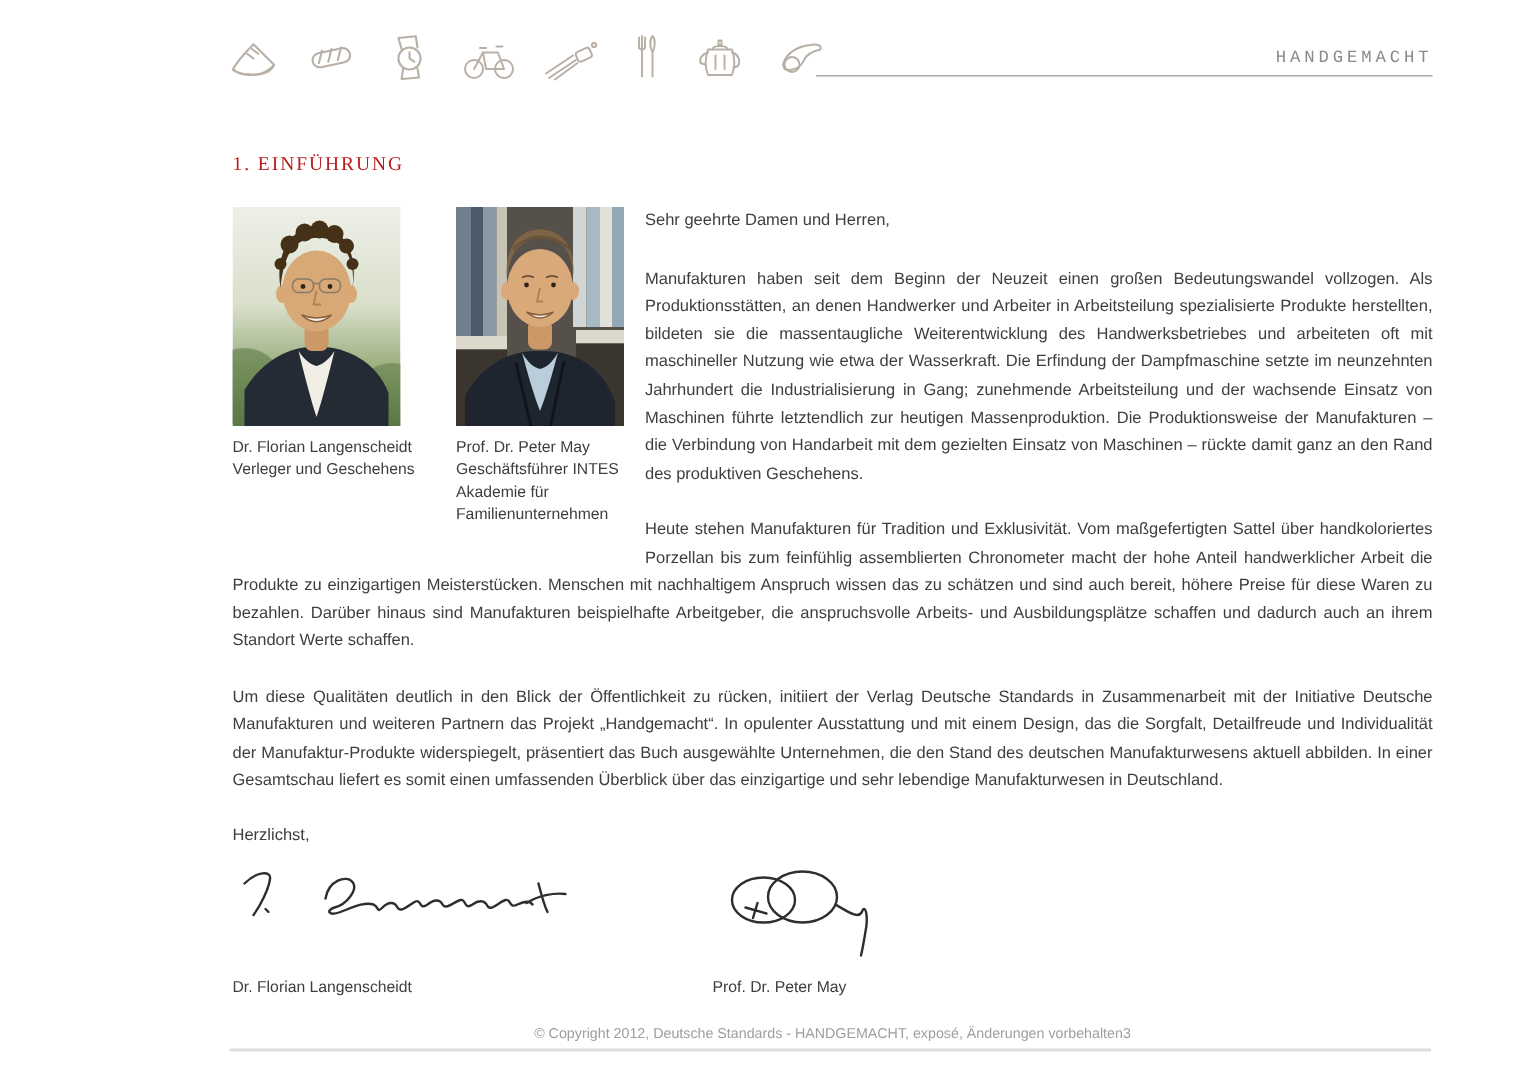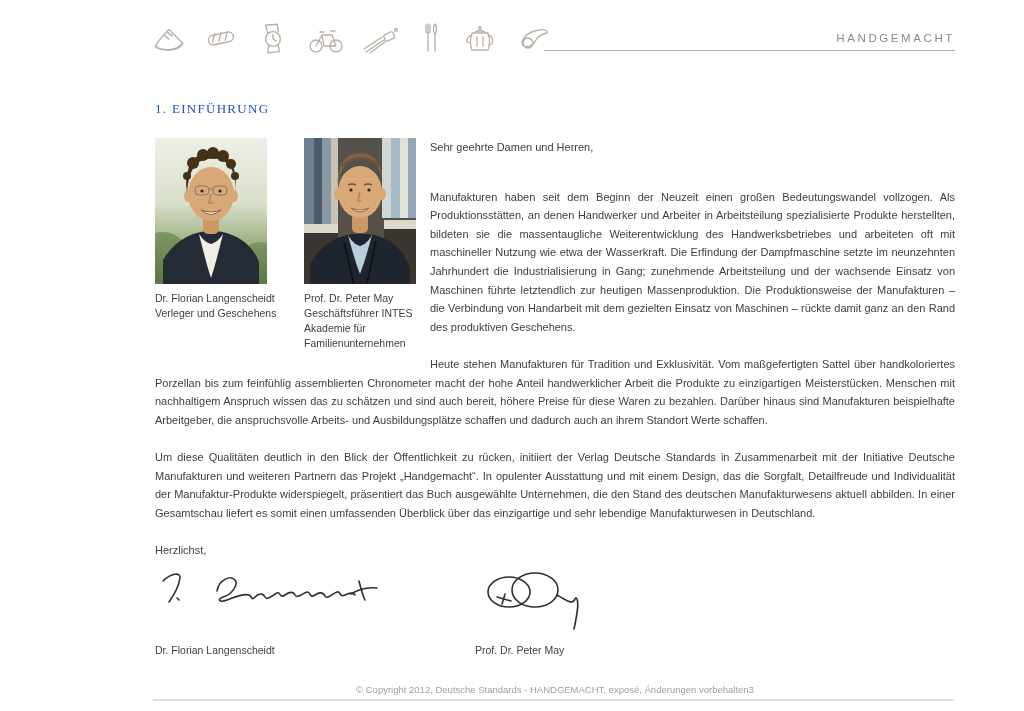--- a/index.html
+++ b/index.html
@@ -4,37 +4,37 @@
 <style>
   html,body{margin:0;padding:0;background:#ffffff;}
   .page{position:relative;width:1024px;height:711px;background:#fff;overflow:hidden;
         font-family:"Liberation Sans",sans-serif;color:#3e3e3e;}
 
   
   .icons-row{position:absolute;left:150px;top:20px;display:flex;gap:14px;align-items:center;}
   .icons-row svg{display:block;}
   .sketch{stroke:#b8afa5;stroke-width:1.3;fill:none;stroke-linecap:round;stroke-linejoin:round;}
   .brand-block{position:absolute;right:69px;top:28px;width:411px;text-align:right;}
-  .brand{font-family:Liberation Sans, sans-serif;font-size:11.5px;letter-spacing:2.6px;color:#8a8a8a;}
+  .brand{font-family:Liberation Mono, monospace;font-size:11.5px;letter-spacing:2.6px;color:#8a8a8a;}
   .brand-rule{margin-top:4px;border-top:1px solid #a9a9a9;height:0;}
 
   
   .section-title{position:absolute;left:155px;top:101px;margin:0;font-family:"Liberation Serif",serif;
-                 font-weight:normal;font-size:13px;letter-spacing:1.3px;color:#1d4ed8;}
+                 font-weight:normal;font-size:13px;letter-spacing:1.3px;color:#b91c1c;}
 
   
   .content{position:absolute;left:155px;top:138px;width:800px;font-size:11px;line-height:18.6px;
            text-align:justify;color:#3e3e3e;}
   .photo-float{float:left;width:263px;margin-right:12px;margin-bottom:22px;}
   .photos{display:flex;gap:36px;}
   .person{width:113px;}
   .person svg{display:block;width:112px;height:146px;}
   .caption{margin-top:7px;width:132px;font-size:10.5px;line-height:15px;text-align:left;}
   .content p{margin:0 0 18.6px 0;}
-  .content p.salutation{margin-bottom:31px;}
+  .content p.salutation{margin-bottom:20px;}
   .content p.closing{margin-top:2px;margin-bottom:8px;}
 
   .signatures{display:flex;align-items:flex-start;}
   .sig-block{display:flex;flex-direction:column;}
   .sig-block.first{width:320px;}
   .sig-art{height:66px;}
   .sig-label{font-size:10.5px;margin-top:8px;text-align:left;}
   .ink{stroke:#2e2e2e;stroke-width:1.6;fill:none;stroke-linecap:round;stroke-linejoin:round;}
 
   

